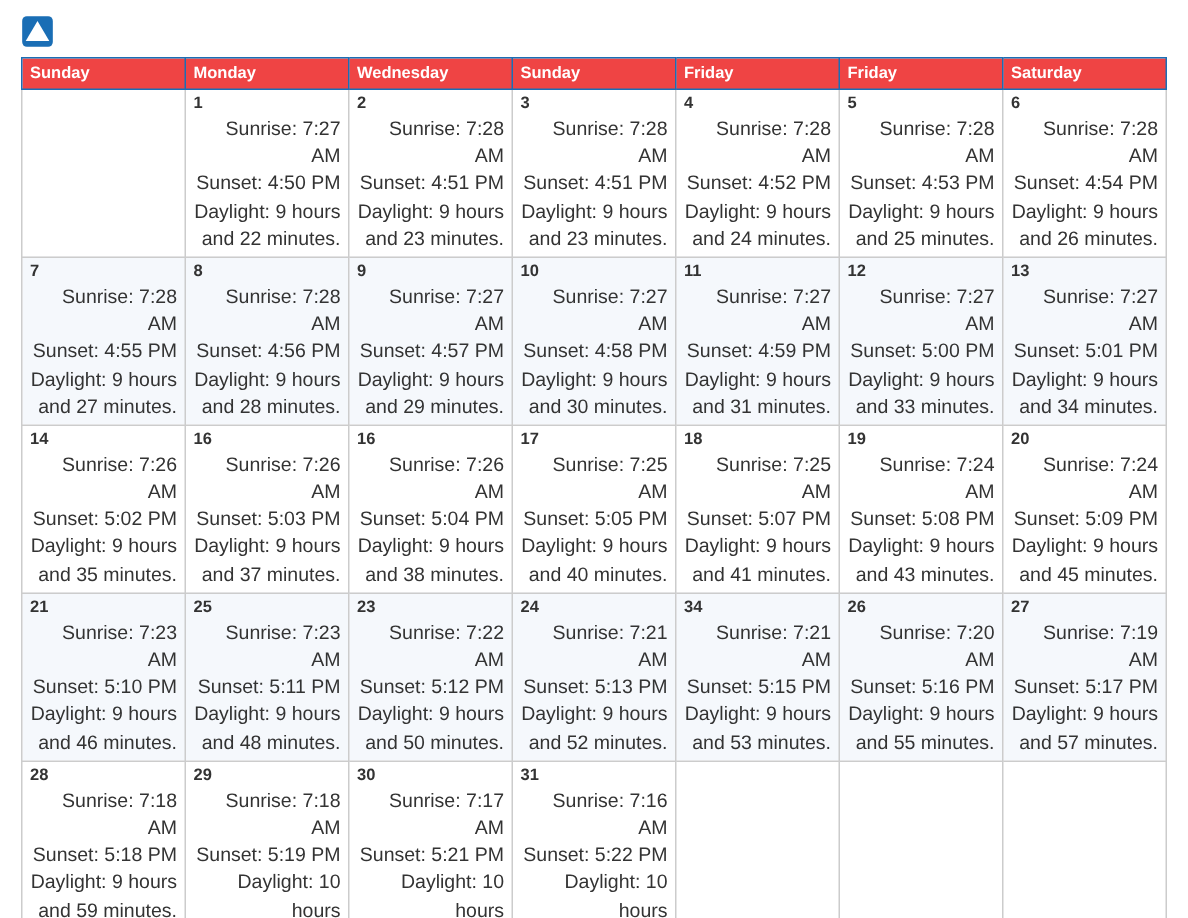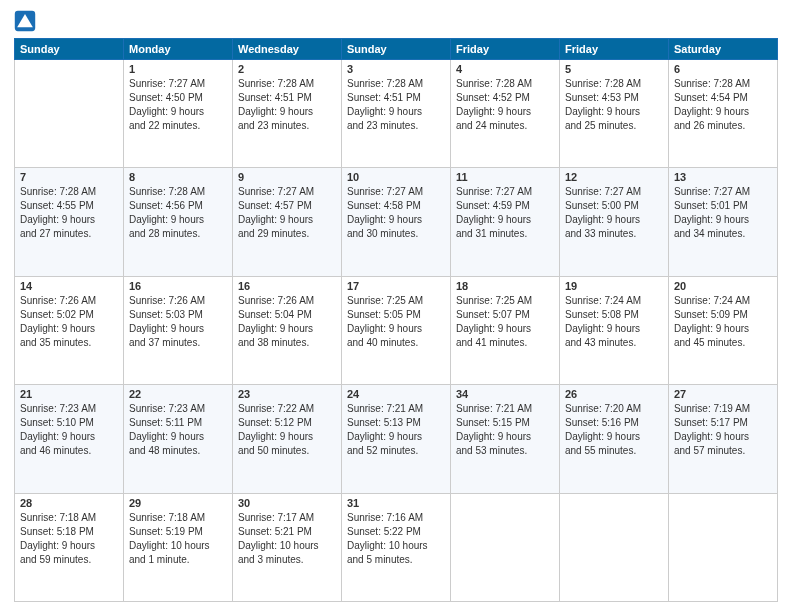--- a/index.html
+++ b/index.html
@@ -55,21 +55,21 @@
       font-size: 13px;
       color: #444;
     }
     .calendar {
       flex: 1;
       border-collapse: collapse;
       width: 100%;
       font-size: 9.5px;
     }
     .calendar th {
-      background-color: #0369a1;
+      background-color: #ef4444;
       color: #fff;
       text-align: left;
       padding: 4px 5px;
       font-size: 11px;
       border: 1px solid #1a6eb5;
     }
     .calendar td {
       vertical-align: top;
       border: 1px solid #ccc;
       padding: 3px 5px;
@@ -82,21 +82,22 @@
     .day-number {
       font-weight: bold;
       font-size: 11px;
       color: #333;
       display: block;
       margin-bottom: 2px;
     }
     .day-info {
       color: #333;
       line-height: 1.4;
-      font-size: 10px;
+      font-size: 13px;
+      text-align: right;
     }
     .empty-cell {
       background: #f9f9f9;
     }
   </style>
 </head>
 <body>
 
 <div class="page">
   <div class="header">
@@ -214,21 +215,21 @@
             <span class="day-number">20</span>
             <div class="day-info">Sunrise: 7:24 AM<br>Sunset: 5:09 PM<br>Daylight: 9 hours<br>and 45 minutes.</div>
           </td>
         </tr>
         <tr>
           <td>
             <span class="day-number">21</span>
             <div class="day-info">Sunrise: 7:23 AM<br>Sunset: 5:10 PM<br>Daylight: 9 hours<br>and 46 minutes.</div>
           </td>
           <td>
-            <span class="day-number">22</span>
+            <span class="day-number">25</span>
             <div class="day-info">Sunrise: 7:23 AM<br>Sunset: 5:11 PM<br>Daylight: 9 hours<br>and 48 minutes.</div>
           </td>
           <td>
             <span class="day-number">23</span>
             <div class="day-info">Sunrise: 7:22 AM<br>Sunset: 5:12 PM<br>Daylight: 9 hours<br>and 50 minutes.</div>
           </td>
           <td>
             <span class="day-number">24</span>
             <div class="day-info">Sunrise: 7:21 AM<br>Sunset: 5:13 PM<br>Daylight: 9 hours<br>and 52 minutes.</div>
           </td>

